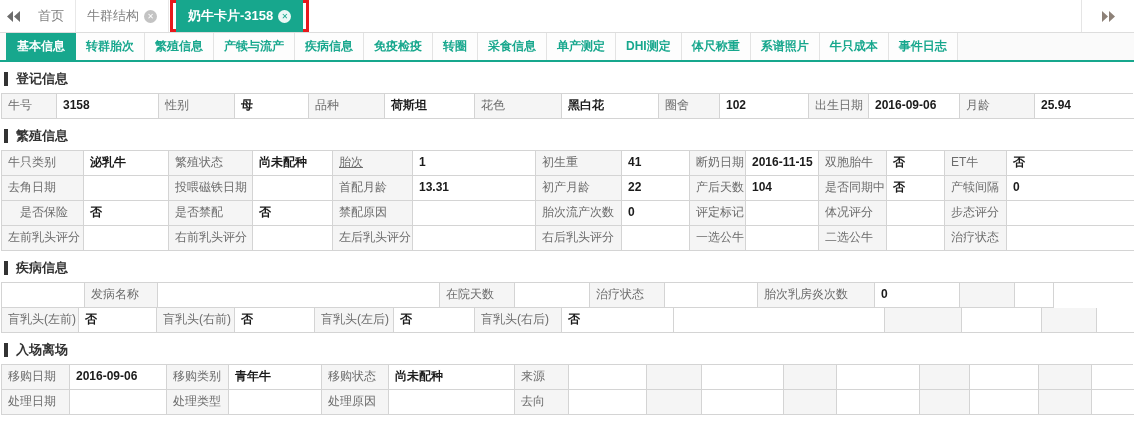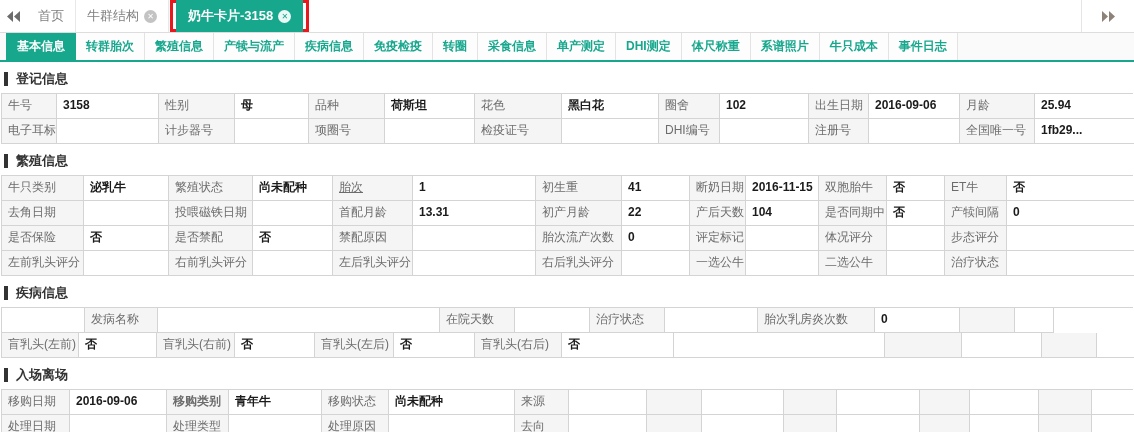--- a/index.html
+++ b/index.html
@@ -107,36 +107,20 @@
           <div class="cell val" style="width: 90px;">荷斯坦</div>
           <div class="cell lab" style="width: 87px;">花色</div>
           <div class="cell val" style="width: 97px;">黑白花</div>
           <div class="cell lab" style="width: 61px;">圈舍</div>
           <div class="cell val" style="width: 89px;">102</div>
           <div class="cell lab" style="width: 60px;">出生日期</div>
           <div class="cell val" style="width: 91px;">2016-09-06</div>
           <div class="cell lab" style="width: 75px;">月龄</div>
           <div class="cell val" style="width: 101px;">25.94</div>
         </div>
-        <div class="grid-row">
-          <div class="cell lab" style="width: 55px;">电子耳标</div>
-          <div class="cell val" style="width: 102px;"></div>
-          <div class="cell lab" style="width: 76px;">计步器号</div>
-          <div class="cell val" style="width: 74px;"></div>
-          <div class="cell lab" style="width: 76px;">项圈号</div>
-          <div class="cell val" style="width: 90px;"></div>
-          <div class="cell lab" style="width: 87px;">检疫证号</div>
-          <div class="cell val" style="width: 97px;"></div>
-          <div class="cell lab" style="width: 61px;">DHI编号</div>
-          <div class="cell val" style="width: 89px;"></div>
-          <div class="cell lab" style="width: 60px;">注册号</div>
-          <div class="cell val" style="width: 91px;"></div>
-          <div class="cell lab" style="width: 75px;">全国唯一号</div>
-          <div class="cell val" style="width: 101px;">1fb29...</div>
-        </div>
       </div>
       <div class="sec-title">
         <span class="sec-bar"></span>
         <span>繁殖信息</span>
       </div>
       <div class="grid">
         <div class="grid-row">
           <div class="cell lab" style="width: 82px;">牛只类别</div>
           <div class="cell val" style="width: 85px;">泌乳牛</div>
           <div class="cell lab" style="width: 84px;">繁殖状态</div>
@@ -162,21 +146,21 @@
           <div class="cell lab" style="width: 86px;">初产月龄</div>
           <div class="cell val" style="width: 68px;">22</div>
           <div class="cell lab" style="width: 56px;">产后天数</div>
           <div class="cell val" style="width: 73px;">104</div>
           <div class="cell lab" style="width: 68px;">是否同期中</div>
           <div class="cell val" style="width: 58px;">否</div>
           <div class="cell lab" style="width: 62px;">产犊间隔</div>
           <div class="cell val" style="width: 129px;">0</div>
         </div>
         <div class="grid-row">
-          <div class="cell lab" style="width: 82px;">是否保险</div>
+          <div class="cell lab" style="width: 82px; text-align: center;">是否保险</div>
           <div class="cell val" style="width: 85px;">否</div>
           <div class="cell lab" style="width: 84px;">是否禁配</div>
           <div class="cell val" style="width: 80px;">否</div>
           <div class="cell lab" style="width: 80px;">禁配原因</div>
           <div class="cell val" style="width: 123px;"></div>
           <div class="cell lab" style="width: 86px;">胎次流产次数</div>
           <div class="cell val" style="width: 68px;">0</div>
           <div class="cell lab" style="width: 56px;">评定标记</div>
           <div class="cell val" style="width: 73px;"></div>
           <div class="cell lab" style="width: 68px;">体况评分</div>
@@ -236,21 +220,21 @@
         </div>
       </div>
       <div class="sec-title">
         <span class="sec-bar"></span>
         <span>入场离场</span>
       </div>
       <div class="grid">
         <div class="grid-row">
           <div class="cell lab" style="width: 68px;">移购日期</div>
           <div class="cell val" style="width: 97px;">2016-09-06</div>
-          <div class="cell lab" style="width: 62px; font-weight: bold;">移购类别</div>
+          <div class="cell lab" style="width: 62px;">移购类别</div>
           <div class="cell val" style="width: 93px;">青年牛</div>
           <div class="cell lab" style="width: 67px;">移购状态</div>
           <div class="cell val" style="width: 126px;">尚未配种</div>
           <div class="cell lab" style="width: 54px;">来源</div>
           <div class="cell val" style="width: 78px;"></div>
           <div class="cell lab" style="width: 55px;"></div>
           <div class="cell val" style="width: 82px;"></div>
           <div class="cell lab" style="width: 53px;"></div>
           <div class="cell val" style="width: 83px;"></div>
           <div class="cell lab" style="width: 50px;"></div>

